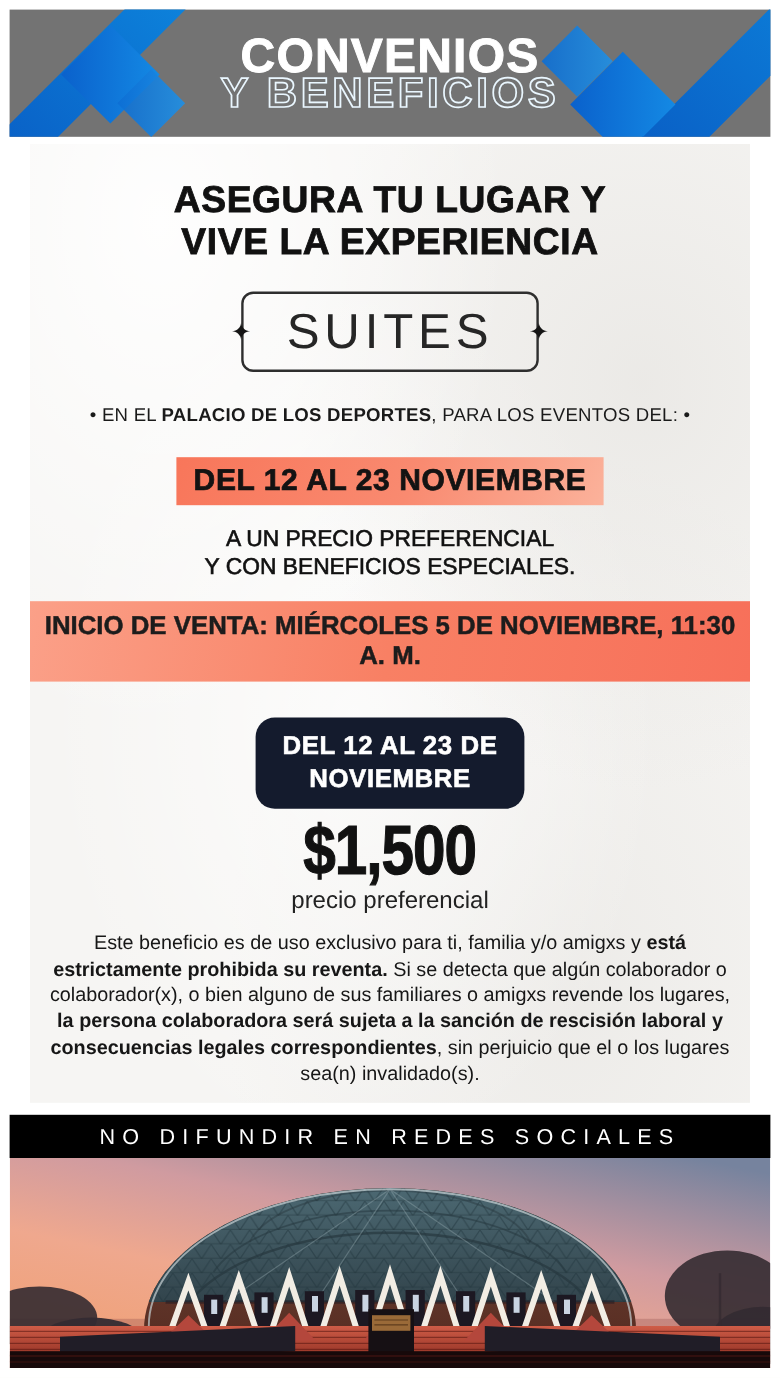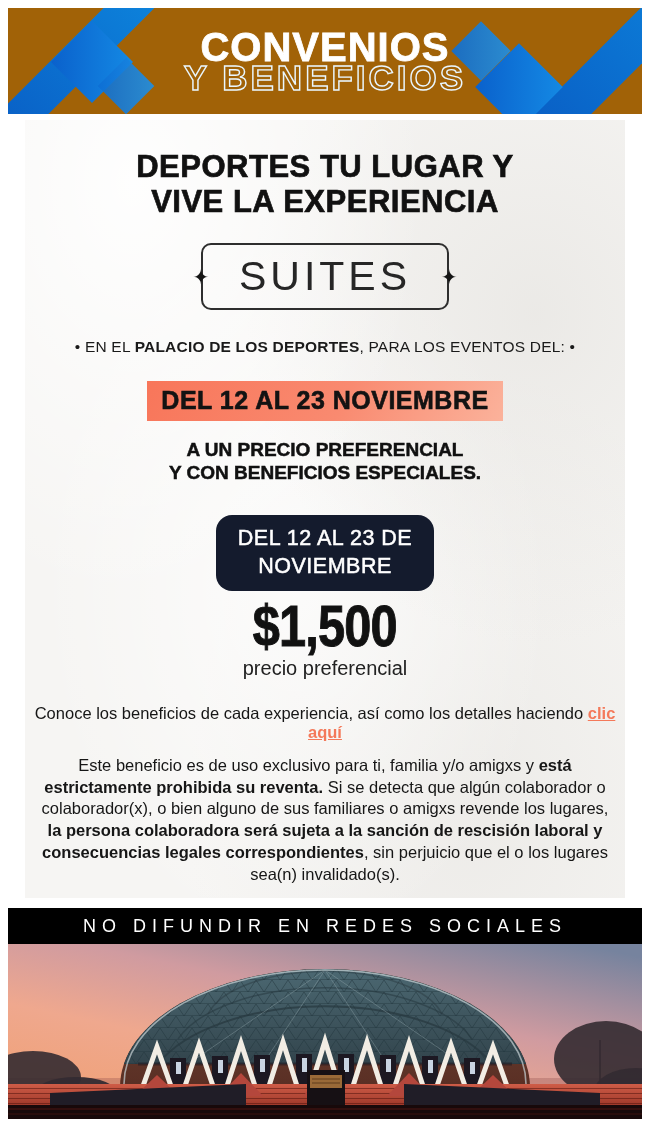--- a/index.html
+++ b/index.html
@@ -1,21 +1,21 @@
 <!DOCTYPE html>
 <html><head>
 <meta charset="utf-8">
 <style>
   html,body{margin:0;padding:0;background:#fff;}
   .page{width:650px;height:1148px;background:#fff;position:relative;overflow:hidden;
         font-family:"Liberation Sans",sans-serif;color:#111;}
   .frame{margin:8px;}
 
   
-  .banner{position:relative;height:106px;background:#a16207;overflow:hidden;
+  .banner{position:relative;height:106px;background:#737373;overflow:hidden;
           display:flex;flex-direction:column;align-items:center;justify-content:center;}
   .banner-title{font-size:40px;font-weight:900;color:#fff;letter-spacing:1px;line-height:1;
                 -webkit-text-stroke:.8px #fff;z-index:2;}
   .banner-outline{font-size:35px;font-weight:800;letter-spacing:3px;line-height:1;margin-top:-7px;
                   color:transparent;-webkit-text-stroke:1.4px #eaf7ff;z-index:2;}
   .ribbon{position:absolute;background:linear-gradient(90deg,#0853be,#0d84dc);transform:rotate(-45deg);}
   .ribbon-l{width:280px;height:36px;left:-95px;top:58px;}
   .ribbon-r{width:300px;height:40px;right:-105px;top:52px;}
   .diamond{position:absolute;background:linear-gradient(135deg,#0a61cc,#1489e4);transform:rotate(-45deg);}
   .dia-l1{width:58px;height:58px;left:55px;top:25px;}
@@ -40,28 +40,28 @@
   .sparkle-left{left:-10px;}
   .sparkle-right{right:-10px;}
 
   .location-line{margin-top:28px;font-size:15.5px;color:#1a1a1a;letter-spacing:.2px;}
   .location-line b{font-weight:800;}
 
   .date-highlight{display:inline-block;margin-top:25px;padding:5px 14px 6px 14px;
                   background:linear-gradient(115deg,#f8765a 0%,#f98a70 55%,#fbb29b 100%);
                   font-size:25px;font-weight:900;letter-spacing:.5px;color:#131313;
                   -webkit-text-stroke:.6px #131313;}
-  .benefit-lines{margin-top:18px;font-size:19px;font-weight:700;line-height:1.2;
+  .benefit-lines{margin-top:18px;font-size:19px;font-weight:400;line-height:1.2;
                  -webkit-text-stroke:.5px #111;}
   .sale-band{margin:16px -8px 0 -8px;padding:8px 0 9px 0;
              background:linear-gradient(100deg,#fba088 0%,#f88064 50%,#f7705a 100%);
              font-size:21.5px;font-weight:800;color:#1c1c1c;-webkit-text-stroke:.4px #1c1c1c;}
 
   .price-badge{display:inline-block;margin-top:30px;background:#141b2d;border-radius:16px;
-               padding:10px 22px;color:#fff;font-size:21.5px;font-weight:400;line-height:1.3;
+               padding:10px 22px;color:#fff;font-size:21.5px;font-weight:700;line-height:1.3;
                letter-spacing:.5px;-webkit-text-stroke:.5px #fff;}
   .price{margin-top:6px;font-size:58px;font-weight:700;letter-spacing:-1px;line-height:1;
          -webkit-text-stroke:1px #141414;}
   .price-inner{display:inline-block;transform:scaleX(.84);}
   .price-caption{font-size:20px;color:#222;margin-top:2px;}
 
   .benefits-line{margin-top:24px;font-size:16.5px;color:#161616;}
   .benefits-link{color:#f4795a;font-weight:800;text-decoration:underline;cursor:pointer;}
   .legal{margin:13px 2px 0 2px;font-size:16.5px;line-height:1.32;color:#161616;}
   .legal b{font-weight:800;}
@@ -86,21 +86,21 @@
       <div class="diamond dia-l2"></div>
       <div class="ribbon ribbon-r"></div>
       <div class="diamond dia-r1"></div>
       <div class="diamond dia-r2"></div>
       <div class="banner-title">CONVENIOS</div>
       <div class="banner-outline">Y BENEFICIOS</div>
     </div>
 
     <div class="paper">
       <h1 class="hero-heading">
-        <span>DEPORTES TU LUGAR Y</span><br>
+        <span>ASEGURA TU LUGAR Y</span><br>
         <span>VIVE LA EXPERIENCIA</span>
       </h1>
 
       <div class="suites-wrap">
         <span class="sparkle sparkle-left">✦</span>
         <div class="suites-box">SUITES</div>
         <span class="sparkle sparkle-right">✦</span>
       </div>
 
       <div class="location-line">
@@ -109,36 +109,34 @@
 
       <div>
         <div class="date-highlight">DEL 12 AL 23 NOVIEMBRE</div>
       </div>
 
       <div class="benefit-lines">
         <span>A UN PRECIO PREFERENCIAL</span><br>
         <span>Y CON BENEFICIOS ESPECIALES.</span>
       </div>
 
+      <div class="sale-band">INICIO DE VENTA: MIÉRCOLES 5 DE NOVIEMBRE, 11:30 A. M.</div>
 
       <div>
         <div class="price-badge">
           <span>DEL 12 AL 23 DE</span><br>
           <span>NOVIEMBRE</span>
         </div>
       </div>
 
       <div class="price">
         <span class="price-inner">$1,500</span>
       </div>
       <div class="price-caption">precio preferencial</div>
 
-      <div class="benefits-line">
-        <span>Conoce los beneficios de cada experiencia, así como los detalles haciendo </span><a class="benefits-link">clic aquí</a>
-      </div>
 
       <div class="legal">
         <span>Este beneficio es de uso exclusivo para ti, familia y/o amigxs y </span><b>está estrictamente prohibida su reventa.</b><span> Si se detecta que algún colaborador o colaborador(x), o bien alguno de sus familiares o amigxs revende los lugares, </span><b>la persona colaboradora será sujeta a la sanción de rescisión laboral y consecuencias legales correspondientes</b><span>, sin perjuicio que el o los lugares sea(n) invalidado(s).</span>
       </div>
     </div>
 
     <div class="warning-band">NO DIFUNDIR EN REDES SOCIALES</div>
 
     <div class="photo">
       <svg width="634" height="175" viewBox="0 0 634 175">

